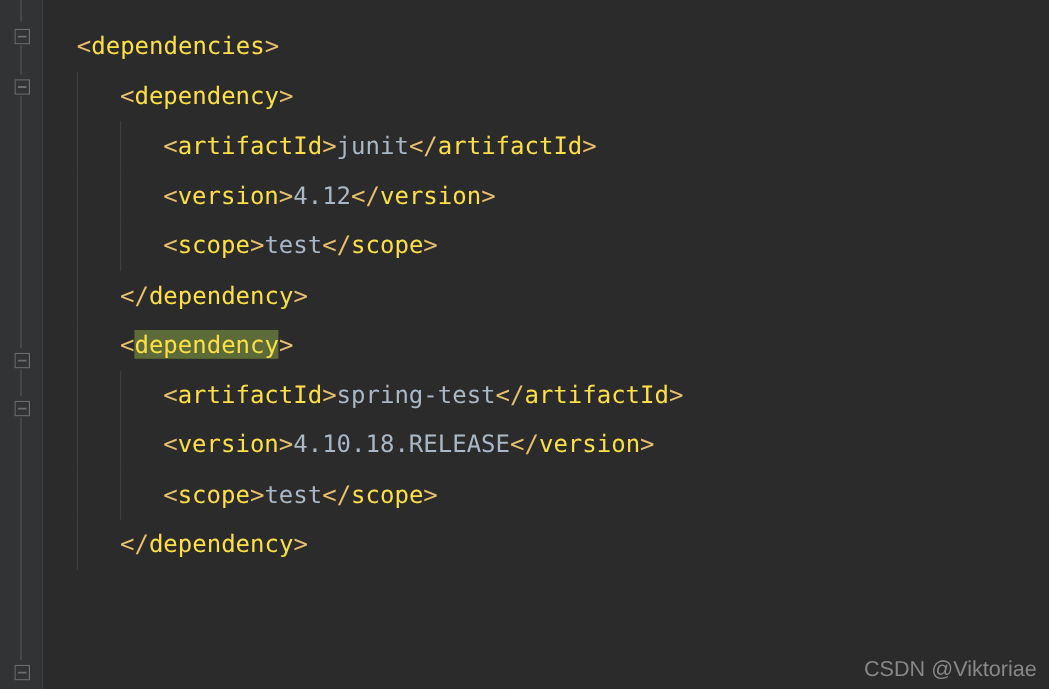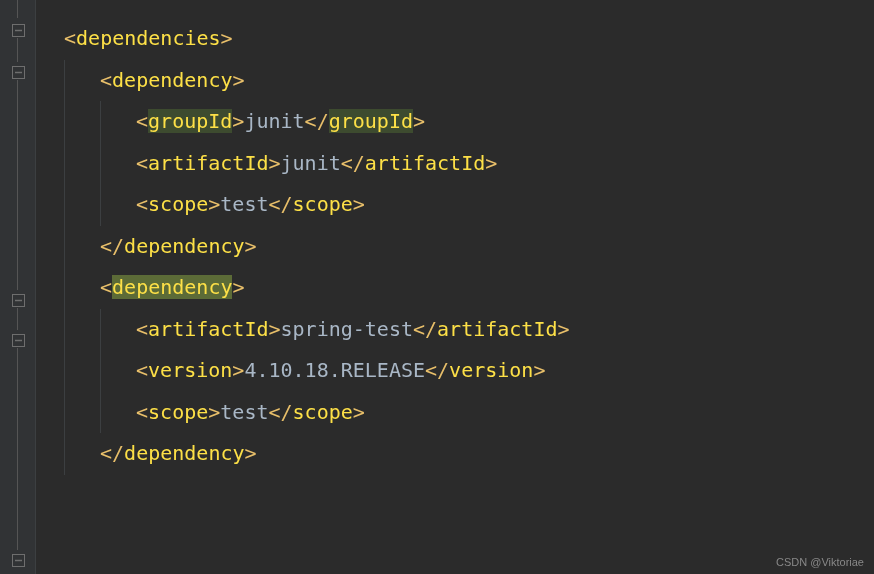--- a/index.html
+++ b/index.html
@@ -75,21 +75,21 @@
       height: 41.5px;
       vertical-align: top;
       margin-right: 35px;
       width: 1px;
     }
     .watermark {
       position: absolute;
       bottom: 6px;
       right: 10px;
       color: #888888;
-      font-size: 11px;
+      font-size: 18px;
       font-family: sans-serif;
     }
   </style>
 </head>
 <body>
 
 <div class="editor">
   <div class="gutter">
     <div class="fold-line" style="top:0px;height:18px;"></div>
     <div class="fold-icon" style="top:22px;">
@@ -123,22 +123,22 @@
     <div class="fold-icon" style="top:552px;">
       <svg width="13" height="13" viewBox="0 0 13 13">
           <rect x="0.5" y="0.5" width="12" height="12" fill="none" stroke="#6e6e6e"></rect>
           <line x1="3" y1="6.5" x2="10" y2="6.5" stroke="#6e6e6e" stroke-width="1.5"></line>
         </svg>
     </div>
   </div>
   <div class="code">
     <div class="line"><span class="bracket">&lt;</span><span class="tag">dependencies</span><span class="bracket">&gt;</span></div>
     <div class="line"><span class="indent-guide"></span><span class="bracket">&lt;</span><span class="tag">dependency</span><span class="bracket">&gt;</span></div>
-    <div class="line"><span class="indent-guide"></span><span class="indent-guide"></span><span class="bracket">&lt;</span><span class="tag highlight">groupId</span><span class="bracket">&gt;</span><span class="text-content">junit</span><span class="bracket">&lt;/</span><span class="tag highlight">groupId</span><span class="bracket">&gt;</span></div>
     <div class="line"><span class="indent-guide"></span><span class="indent-guide"></span><span class="bracket">&lt;</span><span class="tag">artifactId</span><span class="bracket">&gt;</span><span class="text-content">junit</span><span class="bracket">&lt;/</span><span class="tag">artifactId</span><span class="bracket">&gt;</span></div>
+    <div class="line"><span class="indent-guide"></span><span class="indent-guide"></span><span class="bracket">&lt;</span><span class="tag">version</span><span class="bracket">&gt;</span><span class="text-content">4.12</span><span class="bracket">&lt;/</span><span class="tag">version</span><span class="bracket">&gt;</span></div>
     <div class="line"><span class="indent-guide"></span><span class="indent-guide"></span><span class="bracket">&lt;</span><span class="tag">scope</span><span class="bracket">&gt;</span><span class="text-content">test</span><span class="bracket">&lt;/</span><span class="tag">scope</span><span class="bracket">&gt;</span></div>
     <div class="line"><span class="indent-guide"></span><span class="bracket">&lt;/</span><span class="tag">dependency</span><span class="bracket">&gt;</span></div>
     <div class="line"><span class="indent-guide"></span><span class="bracket">&lt;</span><span class="tag highlight-strong">dependency</span><span class="bracket">&gt;</span></div>
     <div class="line"><span class="indent-guide"></span><span class="indent-guide"></span><span class="bracket">&lt;</span><span class="tag">artifactId</span><span class="bracket">&gt;</span><span class="text-content">spring-test</span><span class="bracket">&lt;/</span><span class="tag">artifactId</span><span class="bracket">&gt;</span></div>
     <div class="line"><span class="indent-guide"></span><span class="indent-guide"></span><span class="bracket">&lt;</span><span class="tag">version</span><span class="bracket">&gt;</span><span class="text-content">4.10.18.RELEASE</span><span class="bracket">&lt;/</span><span class="tag">version</span><span class="bracket">&gt;</span></div>
     <div class="line"><span class="indent-guide"></span><span class="indent-guide"></span><span class="bracket">&lt;</span><span class="tag">scope</span><span class="bracket">&gt;</span><span class="text-content">test</span><span class="bracket">&lt;/</span><span class="tag">scope</span><span class="bracket">&gt;</span></div>
     <div class="line"><span class="indent-guide"></span><span class="bracket">&lt;/</span><span class="tag">dependency</span><span class="bracket">&gt;</span></div>
   </div>
 </div>
 

